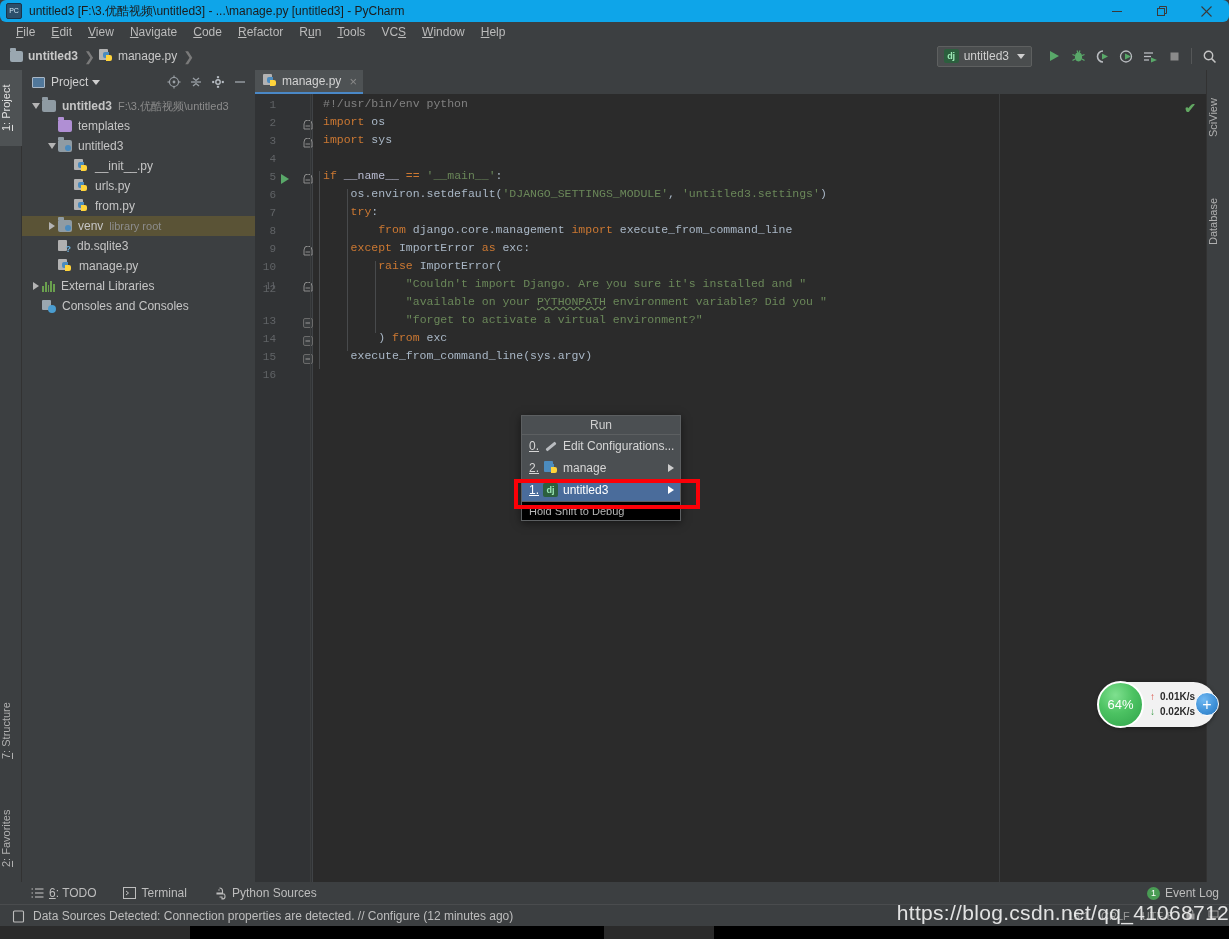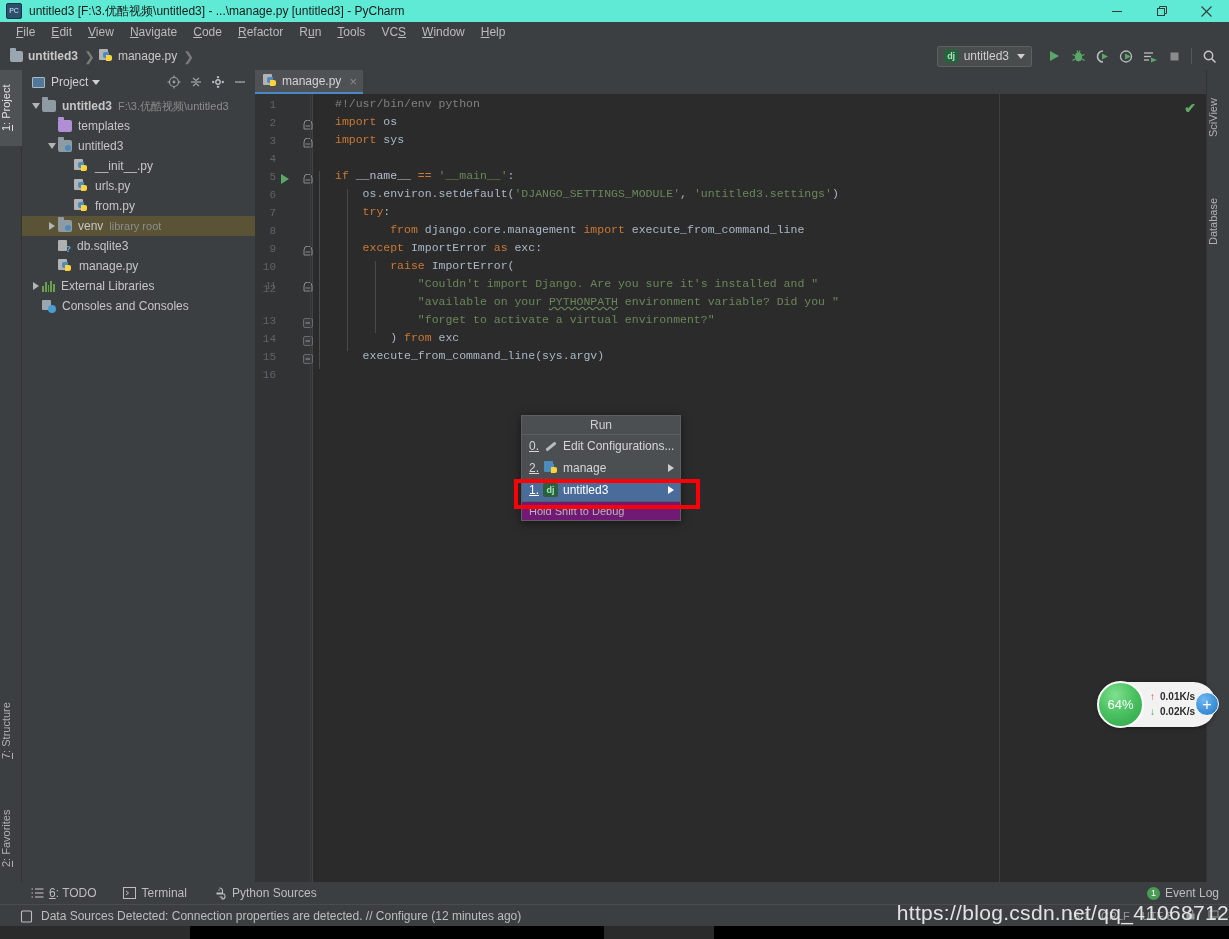--- a/index.html
+++ b/index.html
@@ -7,21 +7,21 @@
     width: 1229px; height: 939px;
     background: #3c3f41;
     font-family: "Liberation Sans", sans-serif;
     overflow: hidden;
   }
   #app { position: relative; width: 1229px; height: 939px; background: #3c3f41; }
 
   
   .titlebar {
     position: absolute; left: 0; top: 0; width: 1229px; height: 22px;
-    background: #5eead4; display: flex; align-items: center;
+    background: #0ea5e9; display: flex; align-items: center; border-radius: 6px;
   }
   .titlebar .tb-icon {
     width: 16px; height: 16px; margin-left: 6px; margin-right: 7px;
     background: #2c4f6b; border: 1px solid #1b3449; border-radius: 2px;
     color: #cfe6f5; font-size: 7px; line-height: 14px; text-align: center;
     font-family: "Liberation Sans", sans-serif; flex: none;
   }
   .titlebar .tb-title {
     font-size: 12px; color: #1c1c1c; white-space: nowrap;
   }
@@ -184,21 +184,21 @@
   .fold-box { border: 1px solid #6a6a6a; border-radius: 2px; background: #3a3d3f; }
   .runmark {
     position: absolute; left: 26px; width: 0; height: 0;
     border-top: 5px solid transparent; border-bottom: 5px solid transparent; border-left: 8px solid #59a869;
   }
   .code {
     position: absolute; left: 58px; top: 0; width: 893px; height: 802px;
     font-family: "Liberation Mono", monospace; font-size: 11.5px; color: #a9b7c6;
     white-space: pre;
   }
-  .cl-row { position: absolute; left: 10px; height: 18px; line-height: 18px; white-space: pre; margin-left: 12px; }
+  .cl-row { position: absolute; left: 10px; height: 18px; line-height: 18px; white-space: pre; }
   .kw { color: #cc7832; }
   .str { color: #6a8759; }
   .cmt { color: #808080; }
   .dunder { color: #b9bcd1; }
   .uline { text-decoration: underline wavy #6a8759; }
   .indent-guide { position: absolute; width: 1px; background: #484a4c; }
   .edge-line { position: absolute; top: 0; width: 1px; height: 802px; background: #3b3d3e; }
   .inspect-ok {
     position: absolute; right: 10px; top: 6px; font-size: 14px; color: #62a862; font-weight: bold;
   }
@@ -217,21 +217,21 @@
     height: 22px; display: flex; align-items: center; padding: 0 6px 0 7px;
     font-size: 12px; color: #d6d6d6; white-space: nowrap; background: #4b4f52;
   }
   .rp-item.sel { background: #4a6c9b; color: #ffffff; }
   .rp-num { font-size: 12px; text-decoration: underline; margin-right: 4px; }
   .rp-icon { width: 15px; height: 14px; margin-right: 5px; flex: none; display:flex; align-items:center; justify-content:center; }
   .rp-arrow { margin-left: auto; width: 0; height: 0; border-top: 4px solid transparent; border-bottom: 4px solid transparent; border-left: 6px solid #cccccc; }
   .rp-item.sel .rp-arrow { border-left-color: #ffffff; }
   .rp-footer {
     height: 19px; line-height: 19px; font-size: 11px; color: #b6b6b6;
-    padding-left: 7px; background: #701a75; border-top: 1px solid #5c5f61;
+    padding-left: 7px; background: #000000; border-top: 1px solid #5c5f61;
   }
   .redbox {
     position: absolute; left: 514px; top: 479px; width: 186px; height: 30px;
     border: 4px solid #fb0007; z-index: 50;
   }
   .ico-pencil { width: 13px; height: 13px; position: relative; }
   .ico-pencil i {
     position: absolute; left: 1px; top: 5px; width: 12px; height: 3px; background: #b9bcc0;
     transform: rotate(-40deg); border-radius: 1px;
   }
@@ -250,21 +250,21 @@
   .bb-item { display: flex; align-items: center; font-size: 12px; color: #bdbdbd; margin-right: 26px; }
   .bb-item u { text-decoration: underline; }
   .bb-ico { width: 14px; height: 13px; margin-right: 5px; display:flex; align-items:center; justify-content:center; color:#bdbdbd; font-size:11px; }
   .event-log { position: absolute; right: 10px; display: flex; align-items: center; font-size: 12px; color: #bdbdbd; }
   .ev-badge {
     width: 13px; height: 13px; border-radius: 50%; background: #499c54; color: #fff;
     font-size: 9px; line-height: 13px; text-align: center; margin-right: 5px;
   }
   .statusbar {
     position: absolute; left: 0; bottom: 13px; width: 1229px; height: 22px;
-    background: #3c3f41; display: flex; align-items: center; padding-left: 20px;
+    background: #3c3f41; display: flex; align-items: center; padding-left: 12px;
     border-top: 1px solid #4a4c4e;
   }
   .sb-text { font-size: 12px; color: #bdbdbd; }
   .sb-ico { width: 14px; height: 14px; margin-right: 7px; }
   .sb-right { position: absolute; right: 10px; display: flex; align-items: center; gap: 12px; font-size: 11px; color: #9a9a9a; }
   .taskbar-strip { position: absolute; left: 0; bottom: 0; width: 1229px; height: 13px; background: #000000; }
   .taskbar-strip .seg { position: absolute; top: 0; height: 13px; background: #2b2b2b; }
 
   .watermark {
     position: absolute; right: 0px; bottom: 14px; font-size: 21px; color: #f0f0f0;

